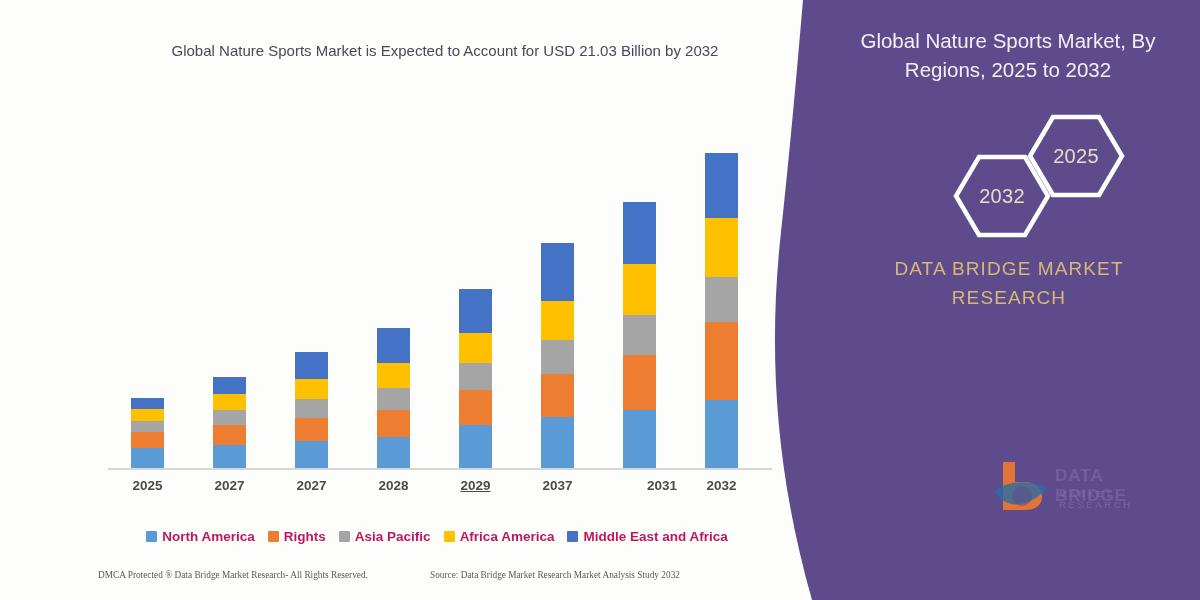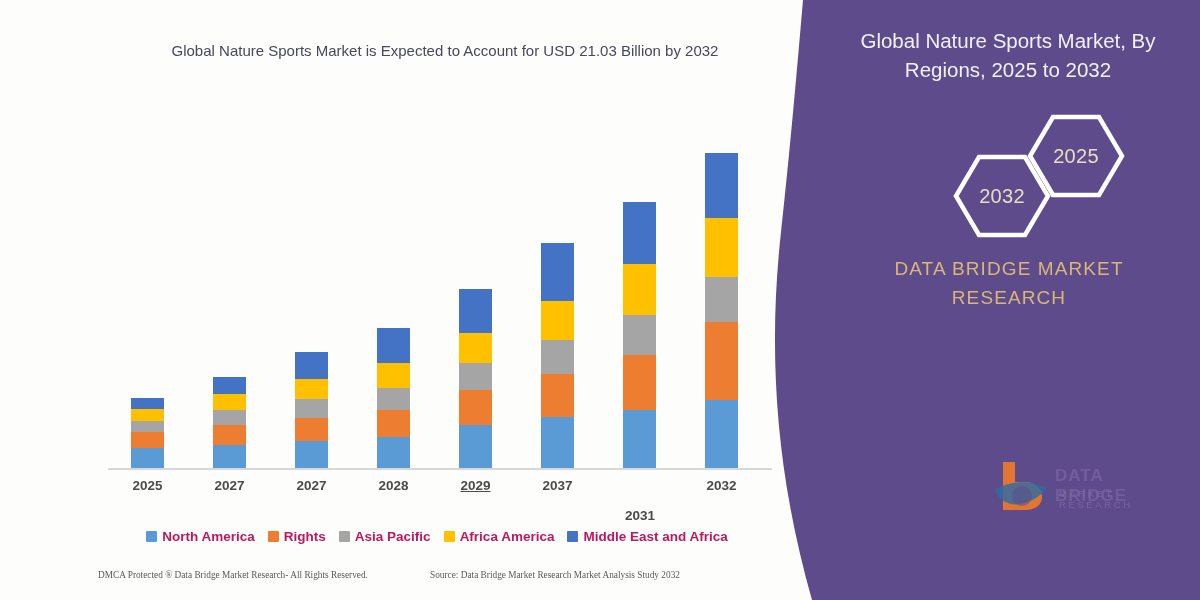--- a/index.html
+++ b/index.html
@@ -167,21 +167,21 @@
         </div>
       </div>
     <div id="axis-line"></div>
     <div id="x-labels">
         <div class="x-tick" style="left: 7.5px;">2025</div>
         <div class="x-tick" style="left: 89.5px;">2027</div>
         <div class="x-tick" style="left: 171.5px;">2027</div>
         <div class="x-tick" style="left: 253.5px;">2028</div>
         <div class="x-tick" style="left: 335.5px; text-decoration: underline;">2029</div>
         <div class="x-tick" style="left: 417.5px;">2037</div>
-        <div class="x-tick" style="left: 500px; margin-top: 30px;">2031</div>
+        <div class="x-tick" style="left: 522px;">2031</div>
         <div class="x-tick" style="left: 581.5px;">2032</div>
       </div>
     <div id="legend">
         <div class="legend-item">
           <span class="legend-swatch" style="background: rgb(91, 155, 213);"></span>
           <span class="legend-label">North America</span>
         </div>
         <div class="legend-item">
           <span class="legend-swatch" style="background: rgb(237, 125, 49);"></span>
           <span class="legend-label">Rights</span>

